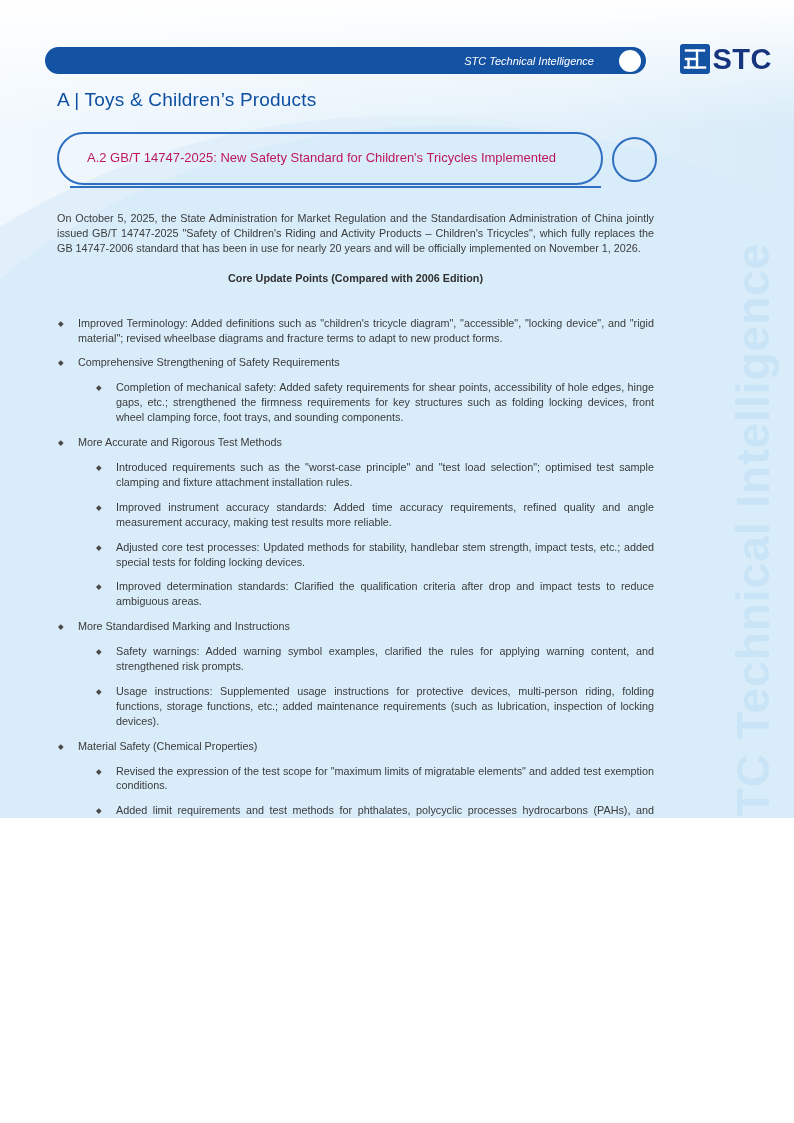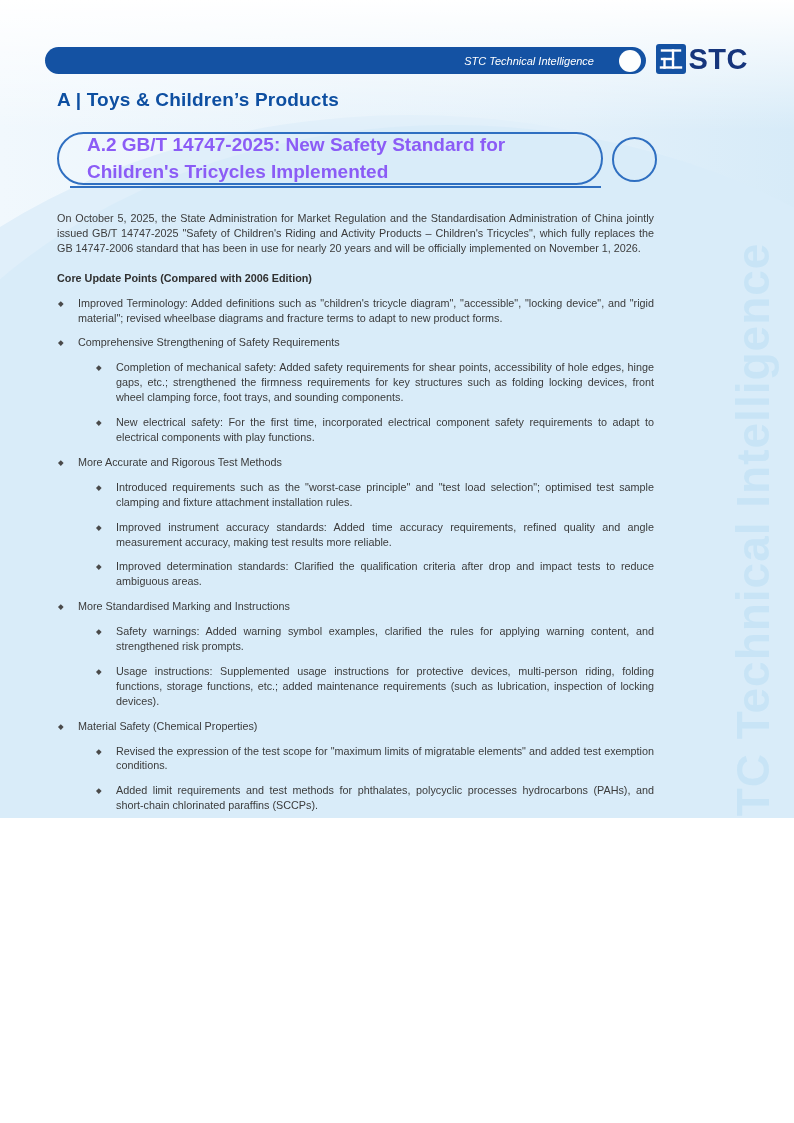--- a/index.html
+++ b/index.html
@@ -24,52 +24,52 @@
     background:#1452a3; border-radius:14px;
     display:flex; align-items:center; justify-content:flex-end;
   }
   .header-bar-label {
     color:#ffffff; font-style:italic; font-size:11px; padding-right:52px;
   }
   .header-bar-notch {
     position:absolute; right:5px; top:2.5px; width:22px; height:22px;
     background:#fdfefe; border-radius:50%;
   }
-  .logo { position:absolute; right:46px; top:44px; display:flex; align-items:flex-start; }
+  .logo { position:absolute; right:22px; top:44px; display:flex; align-items:flex-start; }
   .logo-mark { width:30px; height:30px; background:#1452a3; border-radius:3px; margin-right:3px; }
   .logo-text { color:#16357c; font-size:29px; font-weight:bold; letter-spacing:0.5px; line-height:30px; }
 
   
   .section-title {
     position:absolute; left:57px; top:89px;
-    font-size:19px; font-weight:bold; color:#0e4fa1; letter-spacing:0.2px;
+    font-size:19px; font-weight:normal; color:#0e4fa1; letter-spacing:0.2px;
   }
 
   
   .title-box {
     position:absolute; left:57px; top:132px; width:546px; height:53px;
     border:2px solid #2f6fc1; border-radius:27px;
     display:flex; align-items:center; padding:2px 40px 2px 28px;
   }
   .title-box-underline {
     position:absolute; left:70px; top:186px; width:531px; height:2px; background:#2f6fc1;
   }
-  .title-text { font-size:19px; font-weight:bold; color:#8b5cf6; line-height:1.4; }
+  .title-text { font-size:13px; font-weight:normal; color:#be185d; line-height:1.4; }
   .title-circle {
     position:absolute; left:612px; top:137px; width:45px; height:45px;
     border:2px solid #2f6fc1; border-radius:50%;
   }
 
   
   .body {
     position:absolute; left:57px; top:211px; width:597px;
     font-size:10.8px; color:#3b3b3b; line-height:14.9px; text-align:justify;
   }
   .intro { margin-bottom:15px; }
-  .subheading { font-weight:bold; color:#303030; margin-bottom:10px; text-align:left; }
+  .subheading { font-weight:bold; color:#303030; margin-bottom:30px; text-align:center; }
 
   .li1, .li2 { display:flex; margin-bottom:10px; }
   .li2 { margin-left:38px; }
   .bullet-col { flex:0 0 21px; }
   .li2 .bullet-col { flex:0 0 21px; }
   .diamond {
     display:block; width:3.6px; height:3.6px; background:#4a4a4a;
     transform:rotate(45deg); margin-top:6px; margin-left:2px;
   }
   .li-text { flex:1; }
@@ -154,43 +154,43 @@
             <span class="diamond"></span>
           </span>
           <span class="li-text">Comprehensive Strengthening of Safety Requirements</span>
         </div>
         <div class="li2">
           <span class="bullet-col">
             <span class="diamond"></span>
           </span>
           <span class="li-text">Completion of mechanical safety: Added safety requirements for shear points, accessibility of hole edges, hinge gaps, etc.; strengthened the firmness requirements for key structures such as folding locking devices, front wheel clamping force, foot trays, and sounding components.</span>
         </div>
-        <div class="li2">
-          <span class="bullet-col">
-            <span class="diamond"></span>
-          </span>
-          <span class="li-text">New electrical safety: For the first time, incorporated electrical component safety requirements to adapt to electrical components with play functions.</span>
-        </div>
         <div class="li1">
           <span class="bullet-col">
             <span class="diamond"></span>
           </span>
           <span class="li-text">More Accurate and Rigorous Test Methods</span>
         </div>
         <div class="li2">
           <span class="bullet-col">
             <span class="diamond"></span>
           </span>
           <span class="li-text">Introduced requirements such as the "worst-case principle" and "test load selection"; optimised test sample clamping and fixture attachment installation rules.</span>
         </div>
         <div class="li2">
           <span class="bullet-col">
             <span class="diamond"></span>
           </span>
           <span class="li-text">Improved instrument accuracy standards: Added time accuracy requirements, refined quality and angle measurement accuracy, making test results more reliable.</span>
+        </div>
+        <div class="li2">
+          <span class="bullet-col">
+            <span class="diamond"></span>
+          </span>
+          <span class="li-text">Adjusted core test processes: Updated methods for stability, handlebar stem strength, impact tests, etc.; added special tests for folding locking devices.</span>
         </div>
         <div class="li2">
           <span class="bullet-col">
             <span class="diamond"></span>
           </span>
           <span class="li-text">Improved determination standards: Clarified the qualification criteria after drop and impact tests to reduce ambiguous areas.</span>
         </div>
         <div class="li1">
           <span class="bullet-col">
             <span class="diamond"></span>

